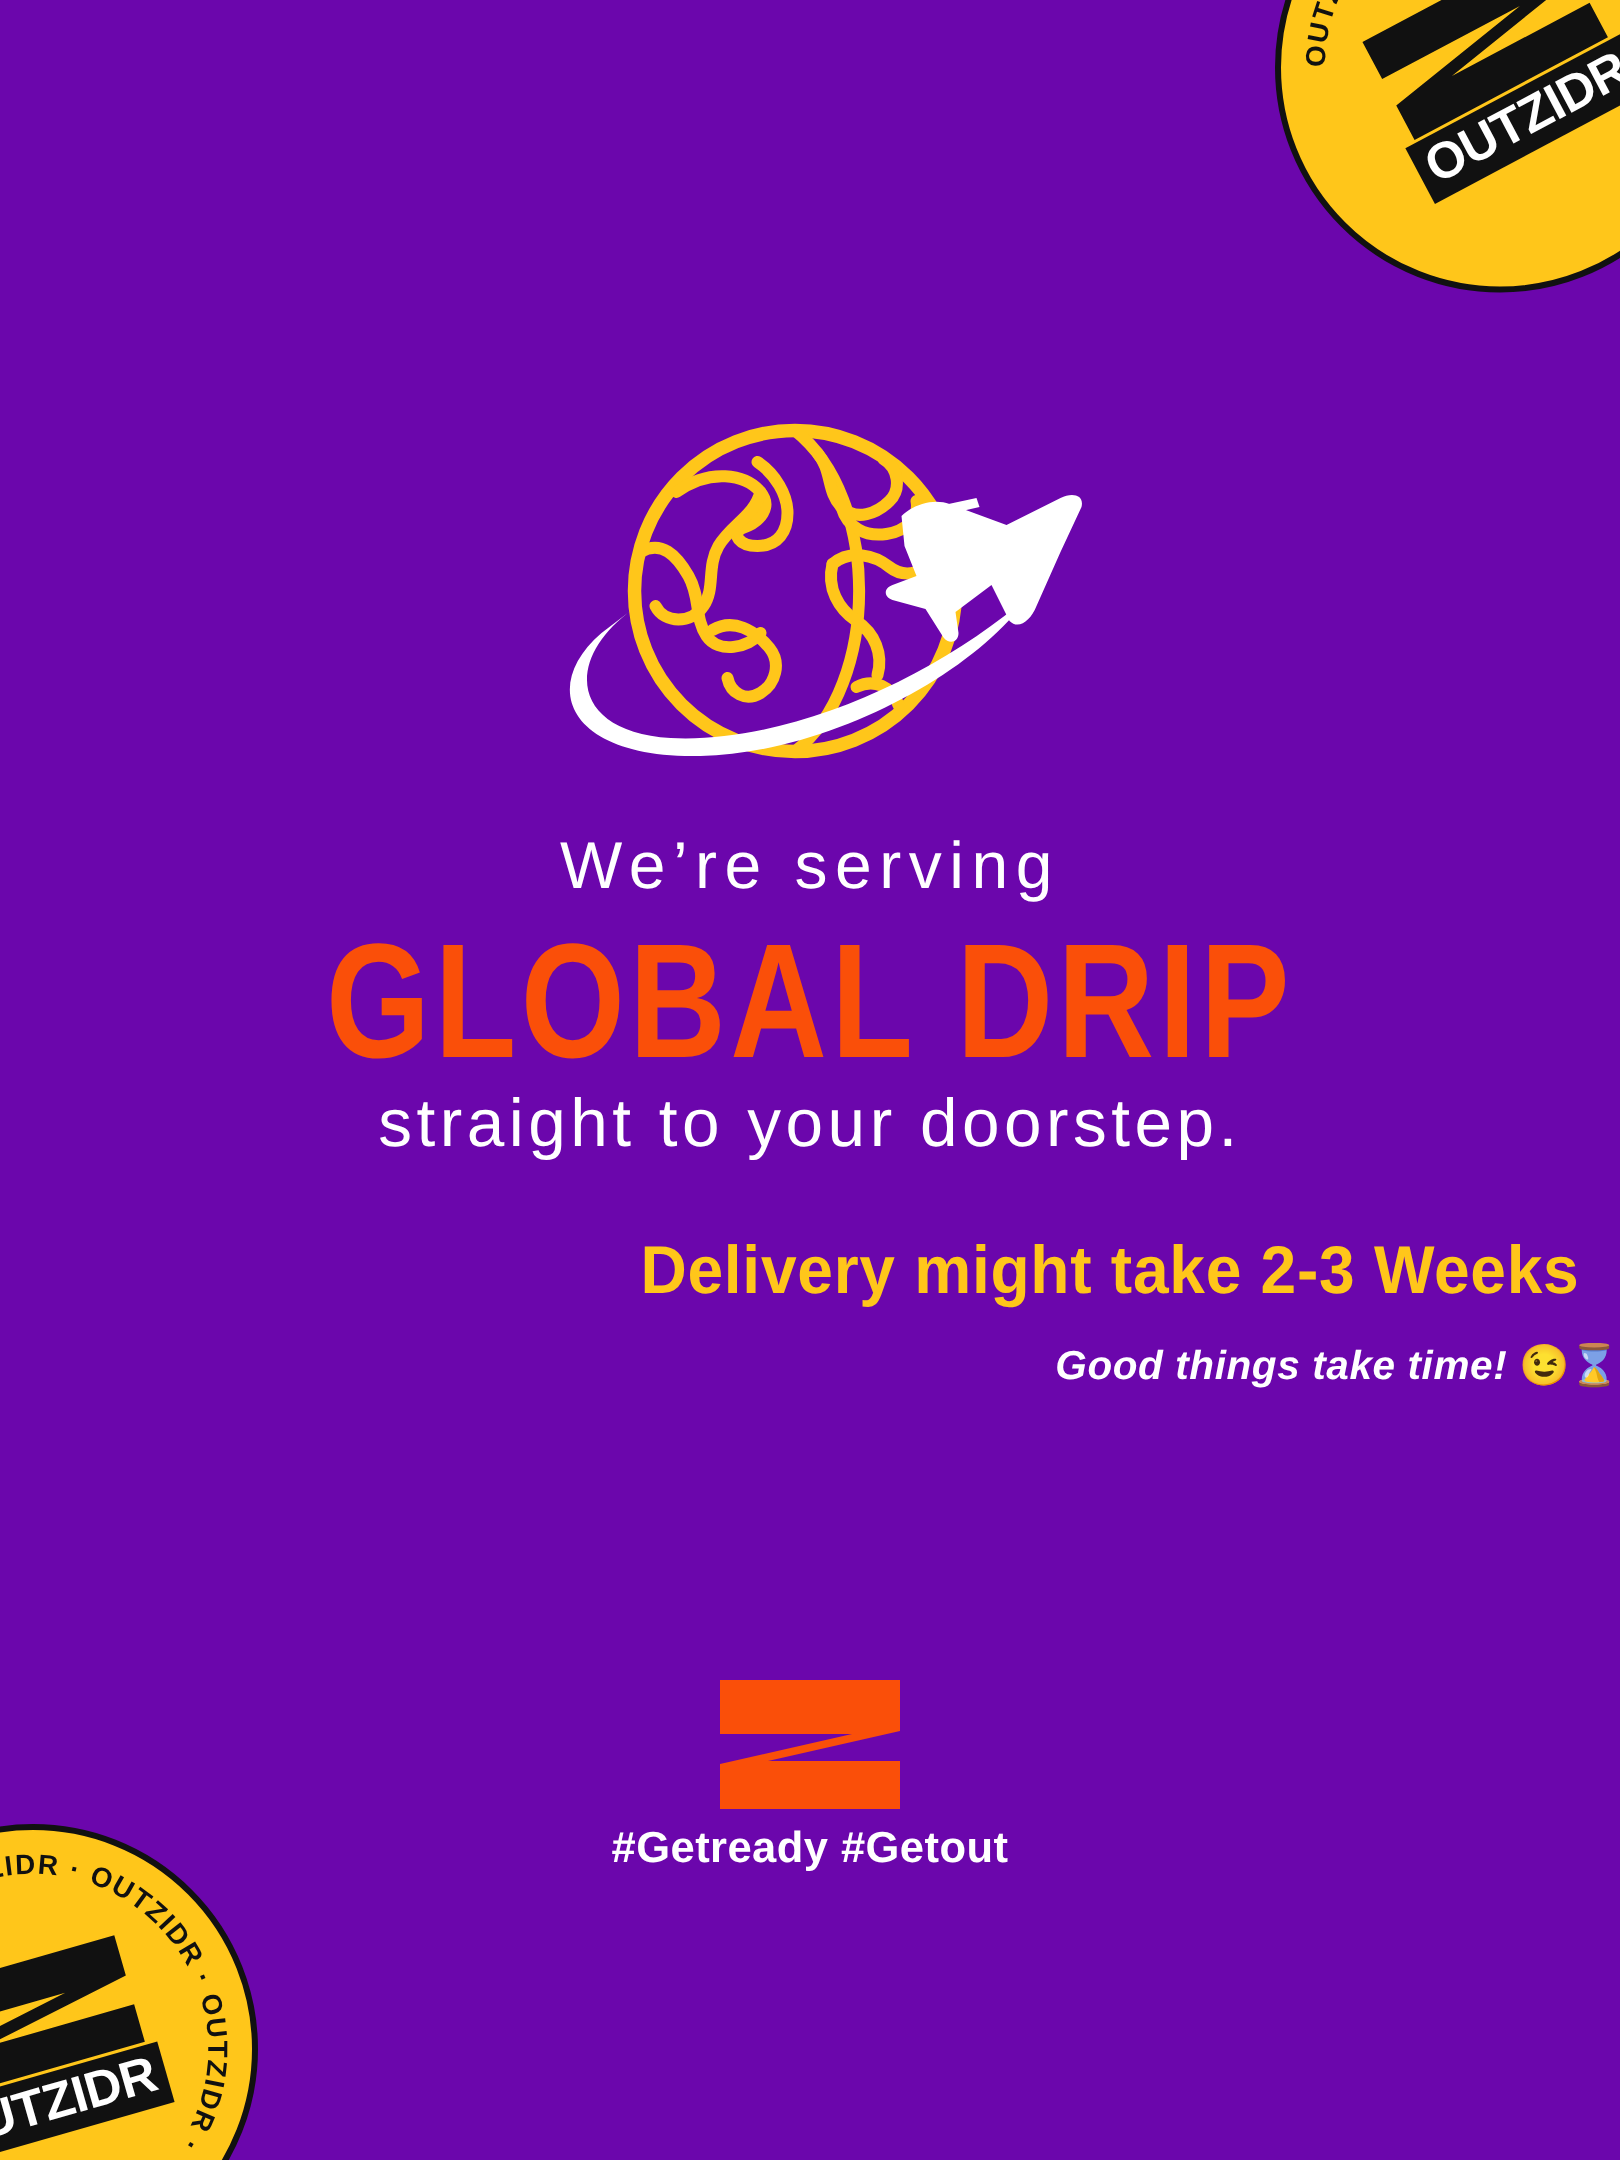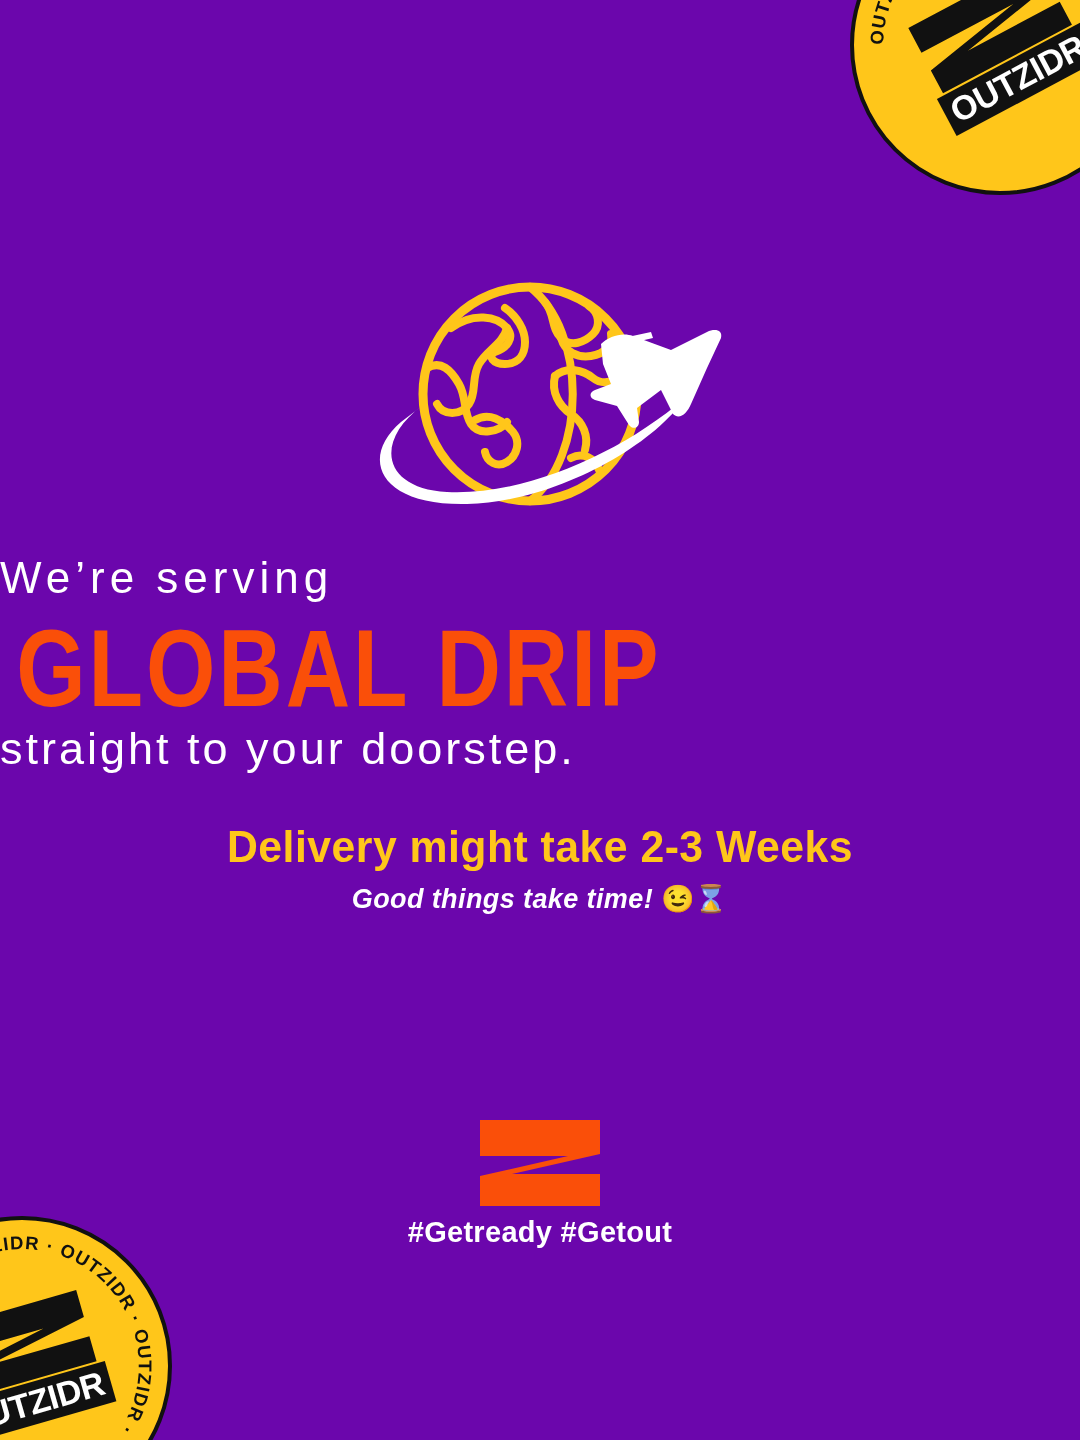--- a/index.html
+++ b/index.html
@@ -87,21 +87,21 @@
     display:flex;
     justify-content:center;
   }
   #globe-wrap svg { display:block; width:370px; height:250px; }
 
   
   #headline {
     position:absolute;
     left:0; right:0;
     top:552px;
-    text-align:left;
+    text-align:center;
   }
   .line-serving {
     color:#FFFFFF;
     font-size:44px;
     font-weight:300;
     letter-spacing:5px;
     line-height:1.18;
     font-family:"Liberation Sans", sans-serif;
   }
   .line-global {
@@ -124,38 +124,38 @@
     line-height:1.18;
     margin-top:16px;
     font-family:"Liberation Sans", sans-serif;
   }
 
   
   #delivery {
     position:absolute;
     left:0; right:0;
     top:822px;
-    text-align:center;
+    text-align:right;
   }
   .delivery-main {
     color:#FFC61A;
     font-size:45px;
     font-weight:bold;
     letter-spacing:0.5px;
     line-height:1.1;
     transform:scaleX(0.95);
     font-family:"Liberation Sans", sans-serif;
   }
   .delivery-sub {
     color:#FFFFFF;
     font-size:27px;
     font-weight:bold;
     font-style:italic;
     letter-spacing:0.4px;
-    margin-top:11px;
+    margin-top:22px;
     font-family:"Liberation Sans", sans-serif;
   }
   .emoji {
     font-style:normal;
     font-weight:normal;
     letter-spacing:0;
   }
 
   
   #footer {

